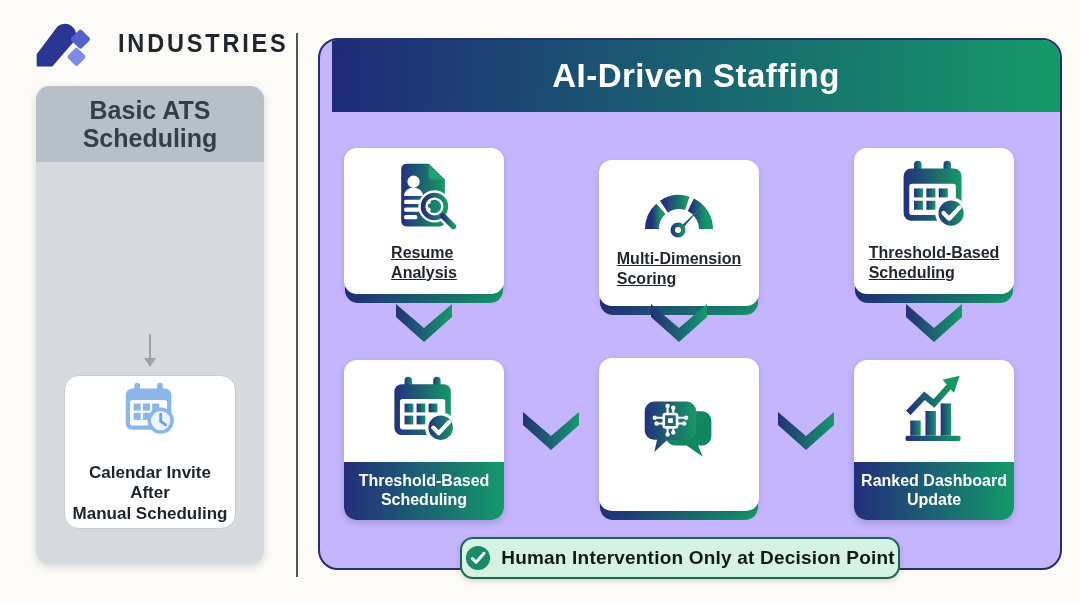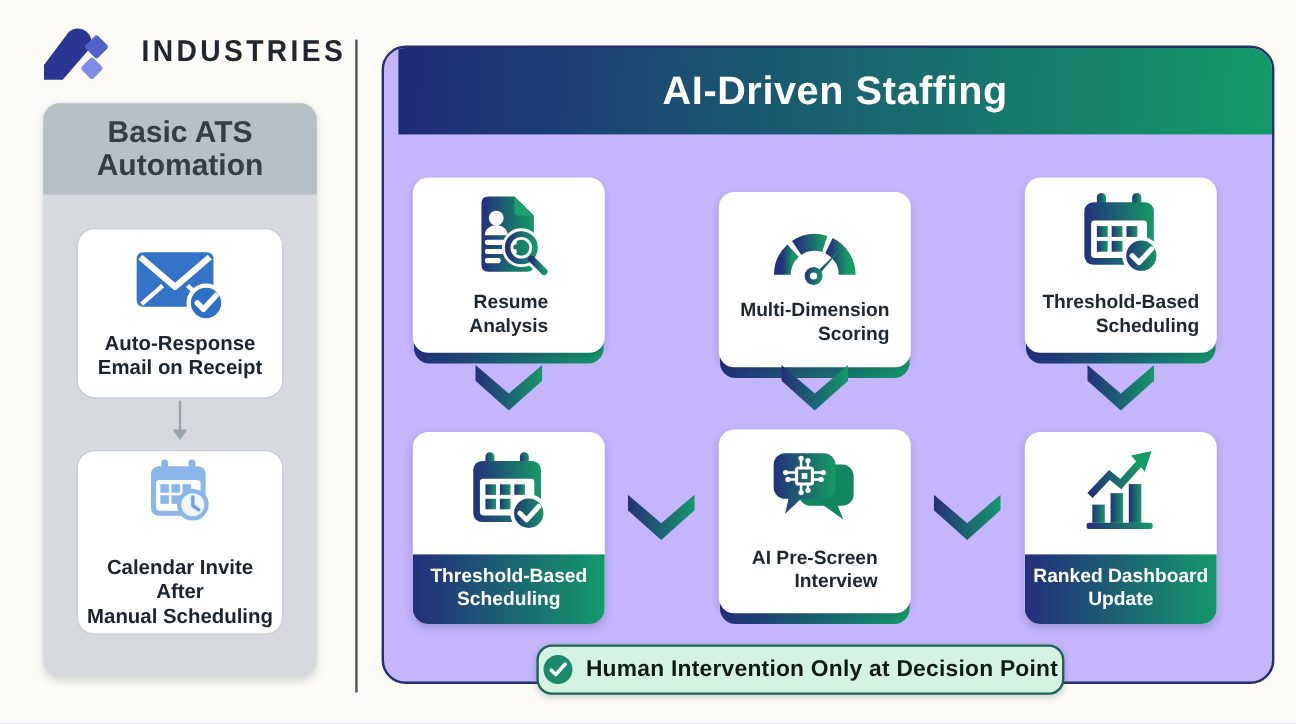--- a/index.html
+++ b/index.html
@@ -36,68 +36,57 @@
     display:flex;align-items:center;justify-content:center;
     color:#fff;font-size:33px;font-weight:bold;letter-spacing:.5px;}
   
   .ai-slot{position:absolute;width:160px;}
   .ai-slot .accent{position:absolute;left:1px;right:1px;bottom:0;height:36px;
     border-radius:13px;background:linear-gradient(90deg,#232e7c,#14996a);}
   .ai-slot .face{position:absolute;left:0;right:0;top:0;bottom:9px;background:#fff;
     border-radius:13px;box-shadow:0 3px 6px rgba(25,35,70,.16);
     display:flex;flex-direction:column;align-items:center;justify-content:center;
     gap:9px;padding:6px 6px 8px;box-sizing:border-box;}
-  .ai-label{font-size:16px;font-weight:bold;color:#1e2630;text-align:right;
-    line-height:1.2;white-space:pre-line;}
+  .ai-label{font-size:16px;font-weight:bold;color:#1e2630;text-align:left;
+    line-height:1.2;white-space:pre-line;text-decoration:underline;}
   .band-card{position:absolute;width:160px;background:#fff;border-radius:13px;
     overflow:hidden;box-shadow:0 3px 7px rgba(25,35,70,.2);
     display:flex;flex-direction:column;}
   .band-card .icon-area{flex:1;display:flex;align-items:center;justify-content:center;}
   .band-card .band{height:58px;background:linear-gradient(90deg,#232e7c,#14996a);
     display:flex;align-items:center;justify-content:center;}
   .band-label{font-size:16px;font-weight:bold;color:#fff;text-align:center;
     line-height:1.18;white-space:pre-line;}
   
   .chev{position:absolute;width:56px;height:38px;
     background:linear-gradient(90deg,#243079,#15996a);
     clip-path:polygon(0px 0px,28px 24px,56px 0px,56px 13px,28px 38px,0px 13px);}
   
-  .badge{position:absolute;left:447px;top:537px;width:440px;height:42px;z-index:6;
+  .badge{position:absolute;left:460px;top:537px;width:440px;height:42px;z-index:6;
     box-sizing:border-box;background:#d5f3e3;border:2px solid #1e6356;border-radius:13px;
     display:flex;align-items:center;justify-content:center;gap:10px;
     box-shadow:0 2px 5px rgba(20,60,50,.2);}
   .badge-label{font-size:19px;font-weight:bold;color:#101b17;letter-spacing:.2px;}
 </style>
 </head>
 <body>
 
 <div class="logo-row">
   <svg width="78" height="62" viewBox="0 0 90 70">
     <path d="M10,62 L10,48 L34,16 a13,13 0 0 1 20,16 L28,62 Z" fill="#2b3694"></path>
     <rect x="52" y="22" width="17" height="17" rx="2.5" transform="rotate(45 60.5 30.5)" fill="#5163cb"></rect>
     <rect x="48" y="43" width="16" height="16" rx="2.5" transform="rotate(45 56 51)" fill="#7f8be4"></rect>
   </svg>
   <div class="brand">INDUSTRIES</div>
 </div>
 
 <div class="left-panel">
   <div class="lp-header">Basic ATS
-Automation</div>
-
-  <div class="proc-card" style="top:104px;height:142px;">
-    <svg width="86" height="64" viewBox="0 0 82 62">
-      <rect x="6" y="5" width="62" height="44" rx="5" fill="#3373c8"></rect>
-      <path d="M9,9 L37,33 L65,9" stroke="#fff" stroke-width="5" fill="none" stroke-linejoin="round"></path>
-      <path d="M10,47 L27,32 M64,47 L47,32" stroke="#fff" stroke-width="3.5" fill="none"></path>
-      <circle cx="62" cy="46" r="14" fill="#2d70c4" stroke="#fff" stroke-width="3.5"></circle>
-      <path d="M55,46 l5,5 l10,-11" stroke="#fff" stroke-width="4.5" fill="none" stroke-linecap="round" stroke-linejoin="round"></path>
-    </svg>
-    <div class="proc-label">Auto-Response
-Email on Receipt</div>
-  </div>
+Scheduling</div>
+
 
   <div class="connector"></div>
 
   <div class="proc-card" style="top:289px;height:154px;gap:23px;">
     <svg width="80" height="80" viewBox="0 0 84 84">
       <rect x="20" y="4" width="8" height="16" rx="4" fill="#8ab6ea"></rect>
       <rect x="52" y="4" width="8" height="16" rx="4" fill="#8ab6ea"></rect>
       <rect x="8" y="12" width="64" height="58" rx="9" fill="#8ab6ea"></rect>
       <rect x="14" y="28" width="52" height="36" rx="4" fill="#ffffff"></rect>
       <rect x="19" y="33" width="10" height="10" fill="#8ab6ea"></rect>
@@ -245,22 +234,20 @@
         <path d="M30,17 V10 M36,17 V12 M26,21 H18 M26,27 H20 M40,21 H48 M40,27 H46 M30,31 V37 M36,31 V35" stroke="#fff" stroke-width="2.2" fill="none"></path>
         <circle cx="30" cy="8.5" r="2.3" fill="#fff"></circle>
           <circle cx="36" cy="10.5" r="2.3" fill="#fff"></circle>
         <circle cx="16.5" cy="21" r="2.3" fill="#fff"></circle>
           <circle cx="18.5" cy="27" r="2.3" fill="#fff"></circle>
         <circle cx="49.5" cy="21" r="2.3" fill="#fff"></circle>
           <circle cx="47.5" cy="27" r="2.3" fill="#fff"></circle>
         <circle cx="30" cy="38.5" r="2.3" fill="#fff"></circle>
           <circle cx="36" cy="36.5" r="2.3" fill="#fff"></circle>
       </svg>
-      <div class="ai-label">AI Pre-Screen
-Interview</div>
     </div>
   </div>
 
   <div class="band-card" style="left:534px;top:320px;height:160px;">
     <div class="icon-area">
       <svg width="76" height="76" viewBox="0 0 80 80">
         <defs>
             <linearGradient id="gE" x1="0" y1="0" x2="1" y2="0">
           <stop offset="0" stop-color="#23307e"></stop>
               <stop offset="1" stop-color="#169a63"></stop>

